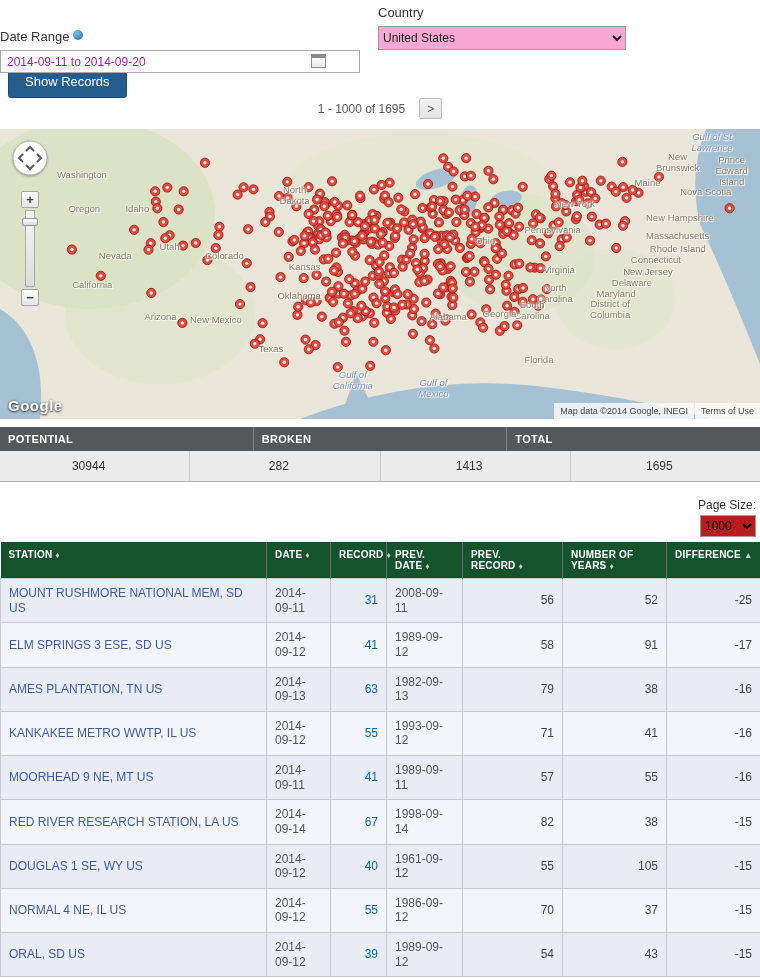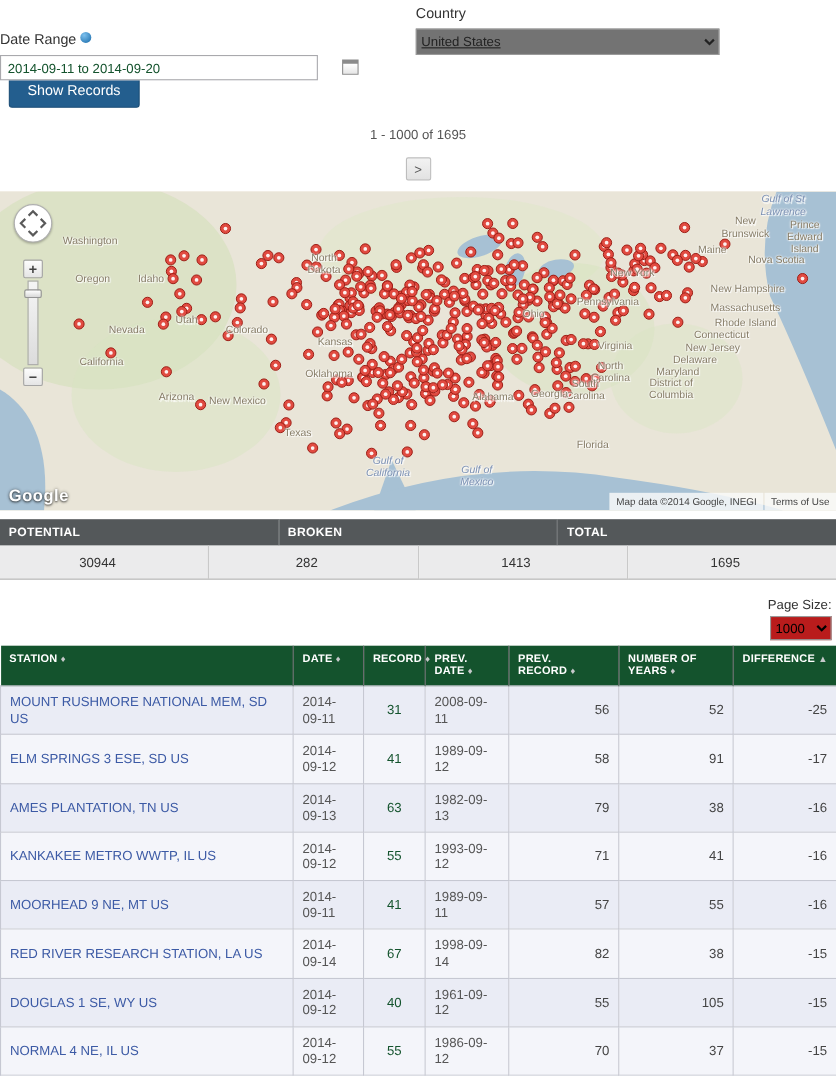--- a/index.html
+++ b/index.html
@@ -7,32 +7,32 @@
     font-family:"Liberation Sans",sans-serif;}
   
   .filters{position:relative;height:50px;}
   .fg-date{position:absolute;left:0;top:3px;width:332px;margin-top:24px;}
   .fg-country{position:absolute;left:378px;top:3px;width:248px;}
   .flabel{font-size:13px;color:#333;}
   .help-dot{display:inline-block;width:10px;height:10px;border-radius:50%;
     background:radial-gradient(circle at 35% 30%,#7cc0ee,#1769a8);
     vertical-align:1px;margin-left:4px;}
   .input-wrap{position:relative;margin-top:5px;}
-  .daterange{width:289px;height:23px;border:1px solid #a9a9ad;
-    padding:2px 26px 2px 6px;font:12px "Liberation Sans",sans-serif;color:#14532d;}
+  .daterange{width:360px;height:23px;border:1px solid #a9a9ad;
+    padding:2px 26px 2px 6px;font:12px "Liberation Sans",sans-serif;color:#a21caf;}
   .cal-icon{position:absolute;right:6px;top:4px;width:15px;height:14px;
     border:1px solid #8b8b8b;border-top:4px solid #8b8b8b;
     background:linear-gradient(#fff,#e6e6e6);}
-  .country{width:276px;height:24px;margin-top:5px;border:1px solid #9a9a9a;
-    background:#737373;color:#222;font:12px "Liberation Sans",sans-serif;text-decoration:underline;}
+  .country{width:248px;height:24px;margin-top:5px;border:1px solid #9a9a9a;
+    background:#f9a8d4;color:#222;font:12px "Liberation Sans",sans-serif;}
   .show-records{display:block;margin:15px 0 0 8px;background:#235e8e;
     border:1px solid #1c4e77;color:#fff;font:13px "Liberation Sans",sans-serif;
     padding:8px 16px;border-radius:3px;cursor:pointer;}
   
-  .pagination{display:flex;justify-content:flex-end;align-items:center;gap:14px;margin-top:17px;flex-direction:column;}
+  .pagination{display:flex;justify-content:center;align-items:center;gap:14px;}
   .page-range{font-size:12px;color:#555;}
   .next-btn{min-width:23px;height:21px;background:linear-gradient(#f2f2f2,#e2e2e2);
     border:1px solid #bdbdbd;color:#555;font:12px "Liberation Sans",sans-serif;
     border-radius:2px;cursor:pointer;}
   
   .map{position:relative;width:760px;height:290px;margin-top:10px;
     background:#e9e5d8;overflow:hidden;}
   #map-svg{position:absolute;left:0;top:0;}
   #map-labels{position:absolute;left:0;top:0;width:100%;height:100%;pointer-events:none;}
   .map-label{position:absolute;font-size:9.5px;color:#867c66;line-height:1.15;
@@ -78,21 +78,21 @@
     text-align:left;padding:7px 8px;vertical-align:top;border-right:1px solid #696b6d;
     letter-spacing:.2px;cursor:pointer;}
   .records th:last-child{border-right:none;}
   .th-sort{color:#c6c9cb;font-size:8.5px;margin-left:3px;}
   .records td{font-size:12px;color:#444;padding:7px 8px;line-height:1.22;
     border:1px solid #c6c8d2;vertical-align:middle;overflow:hidden;}
   .records tbody tr:nth-child(odd){background:#eaecf5;}
   .records tbody tr:nth-child(even){background:#f4f5fa;}
   td.c0 a{color:#3c5aa5;text-decoration:none;font-size:12px;}
   td.c1,td.c3{color:#555;}
-  td.c2{color:#14532d;text-align:center;}
+  td.c2{color:#0369a1;text-align:right;}
   td.c4,td.c5,td.c6{text-align:right;}
 </style>
 </head>
 <body>
 
 <div class="page">
 
   <div class="filters">
     <div class="fg-date">
       <div>

